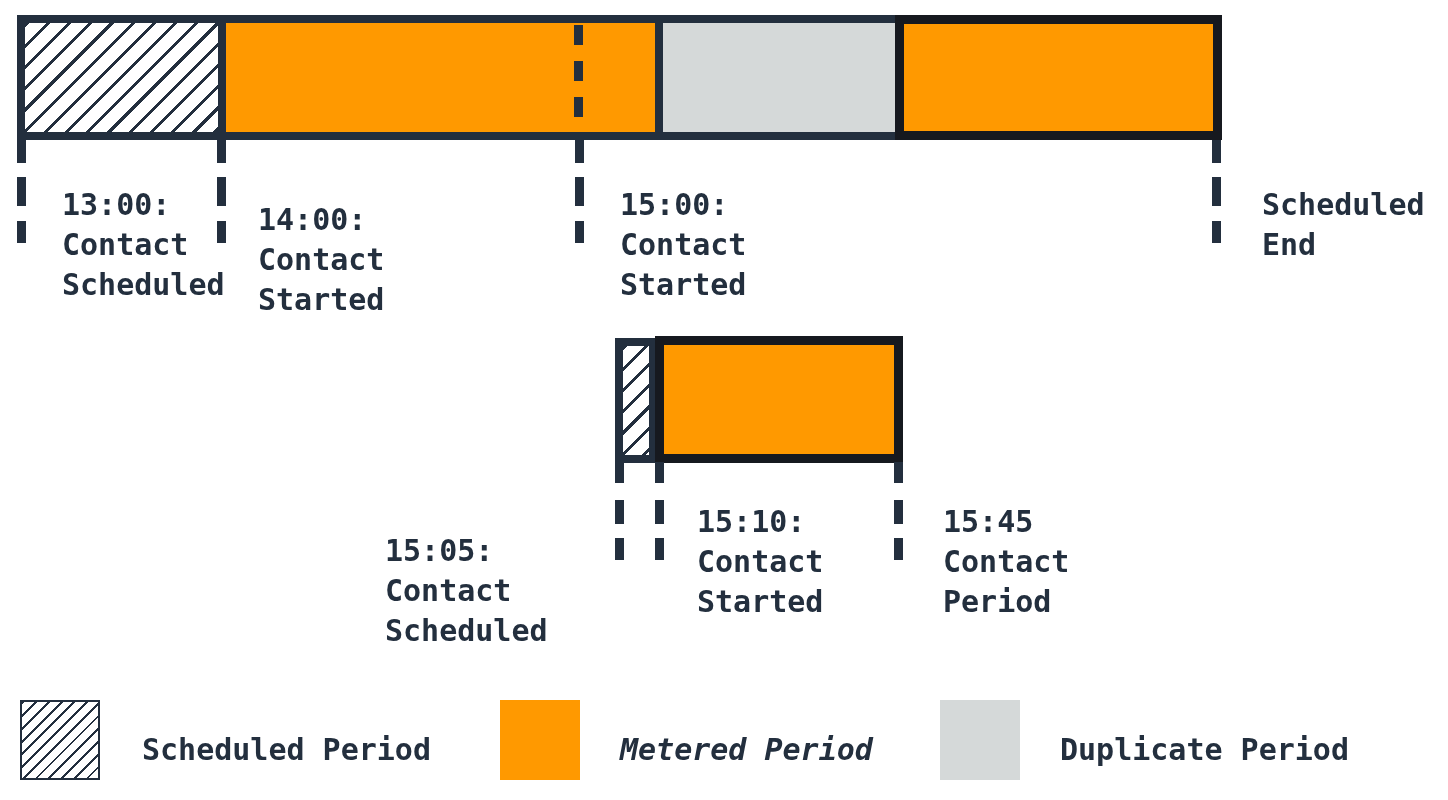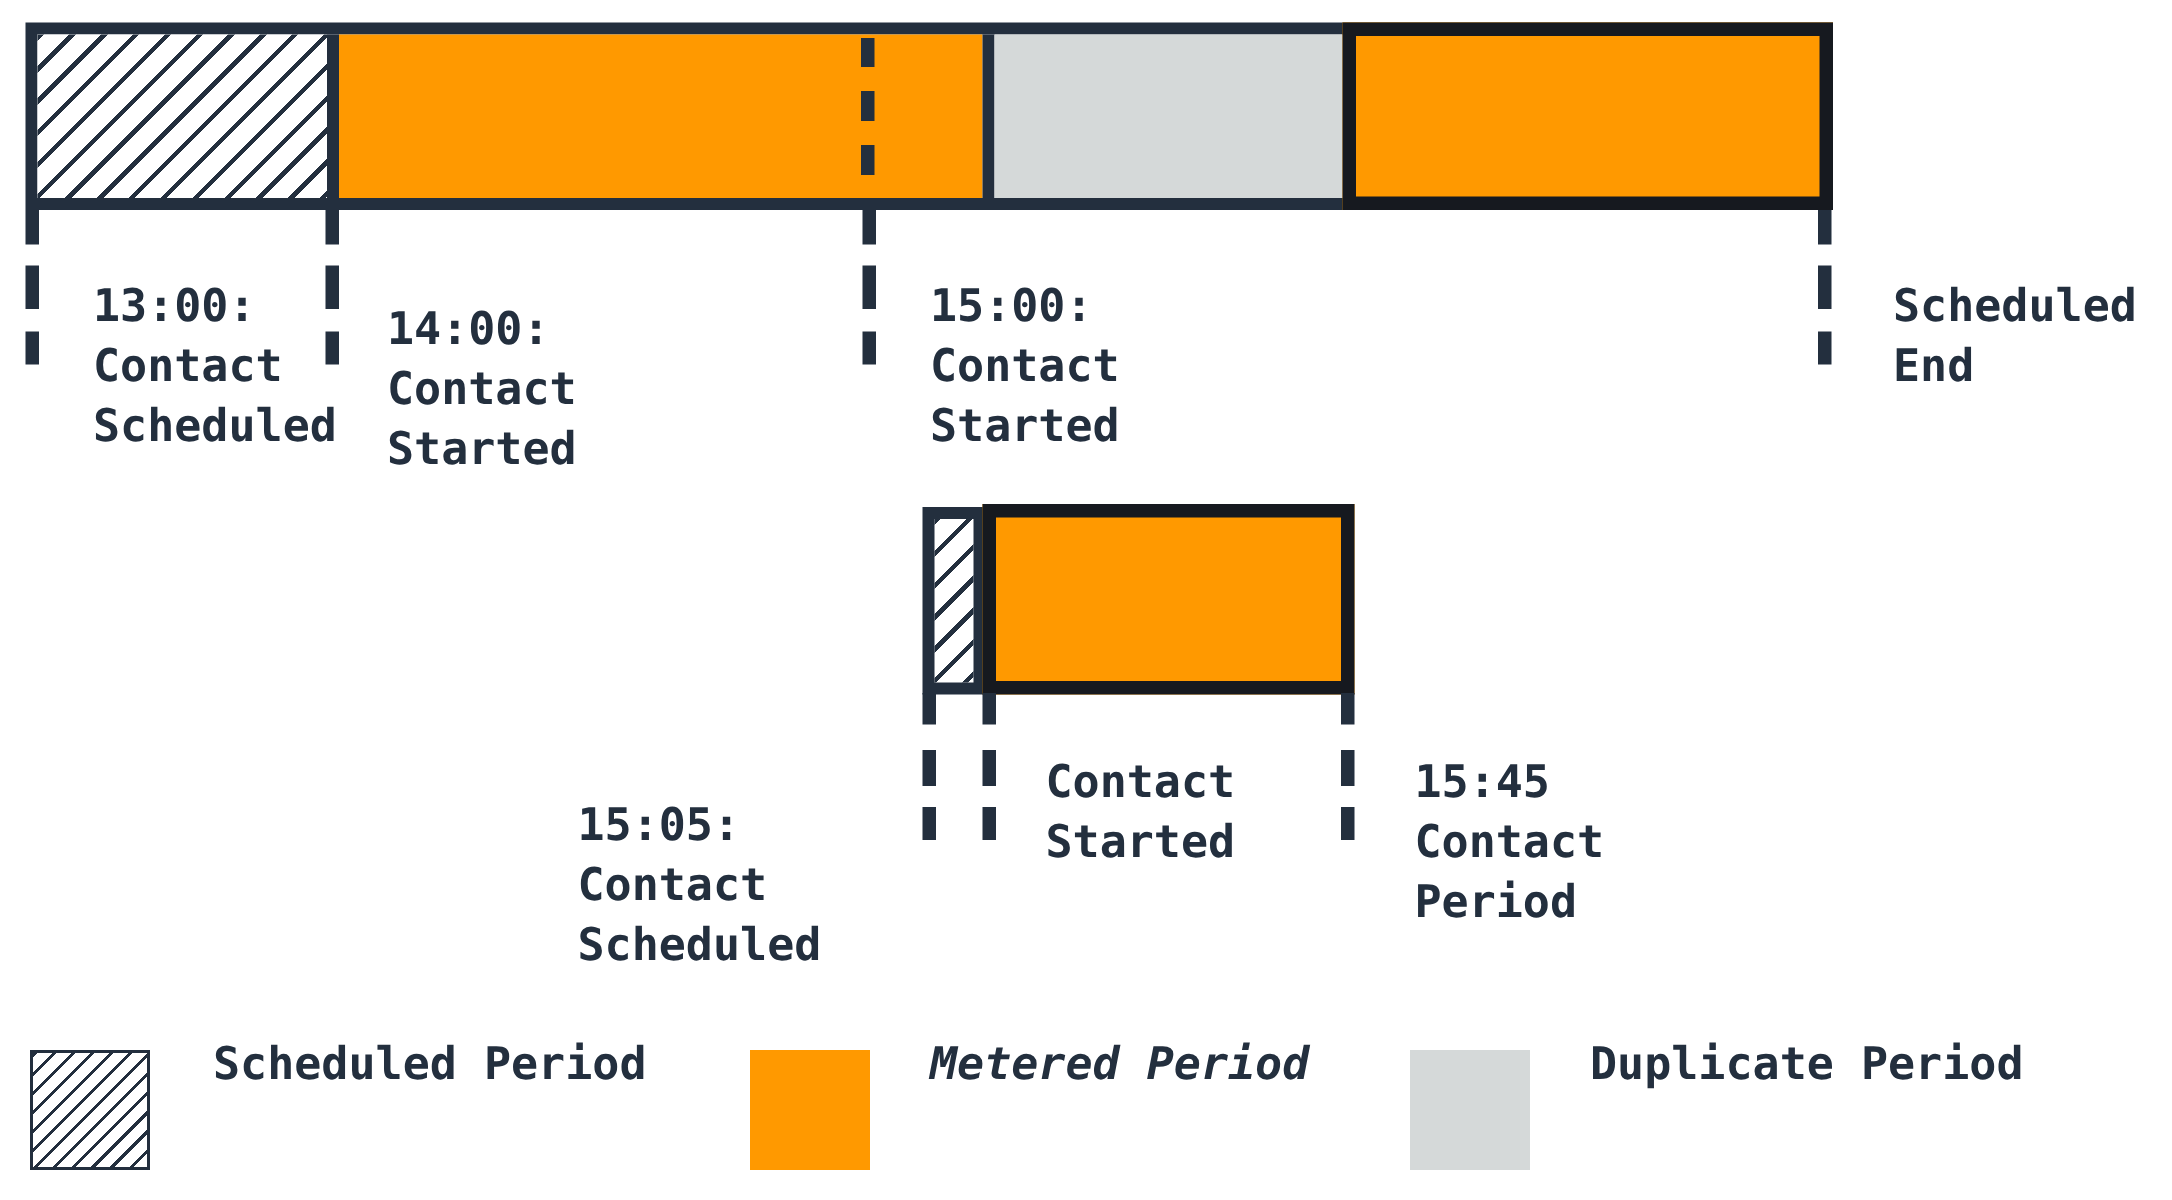--- a/index.html
+++ b/index.html
@@ -76,21 +76,21 @@
   }
   
   .swatch{position:absolute;width:80px;height:80px;top:700px;box-sizing:border-box;}
   .sw-hatch{
     left:20px;border:2px solid #232f3e;
     background-color:#ffffff;
     background-image:repeating-linear-gradient(135deg,#232f3e 0,#232f3e 2px,transparent 2px,transparent 9px);
   }
   .sw-orange{left:500px;background:#ff9900;}
   .sw-gray{left:940px;background:#d5d9d9;}
-  .lglabel{position:absolute;top:690px;font-size:30px;line-height:40px;white-space:nowrap;}
+  .lglabel{position:absolute;top:730px;font-size:30px;line-height:40px;white-space:nowrap;}
   .lg1{left:142px;}
   .lg2{left:620px;font-style:italic;}
   .lg3{left:1060px;}
 </style>
 </head>
 <body>
 
 <div class="canvas">
 
   <div class="bar1">
@@ -162,20 +162,21 @@
       <div class="d d2"></div>
       <div class="d d3"></div>
     </div>
 
   <div class="mlabel m1505">
     <span>15:05:</span>
     <span>Contact</span>
     <span>Scheduled</span>
   </div>
   <div class="mlabel m1510">
+    <span>15:10:</span>
     <span>Contact</span>
     <span>Started</span>
   </div>
   <div class="mlabel m1540">
     <span>15:45</span>
     <span>Contact</span>
     <span>Period</span>
   </div>
 
   <div class="swatch sw-hatch"></div>

